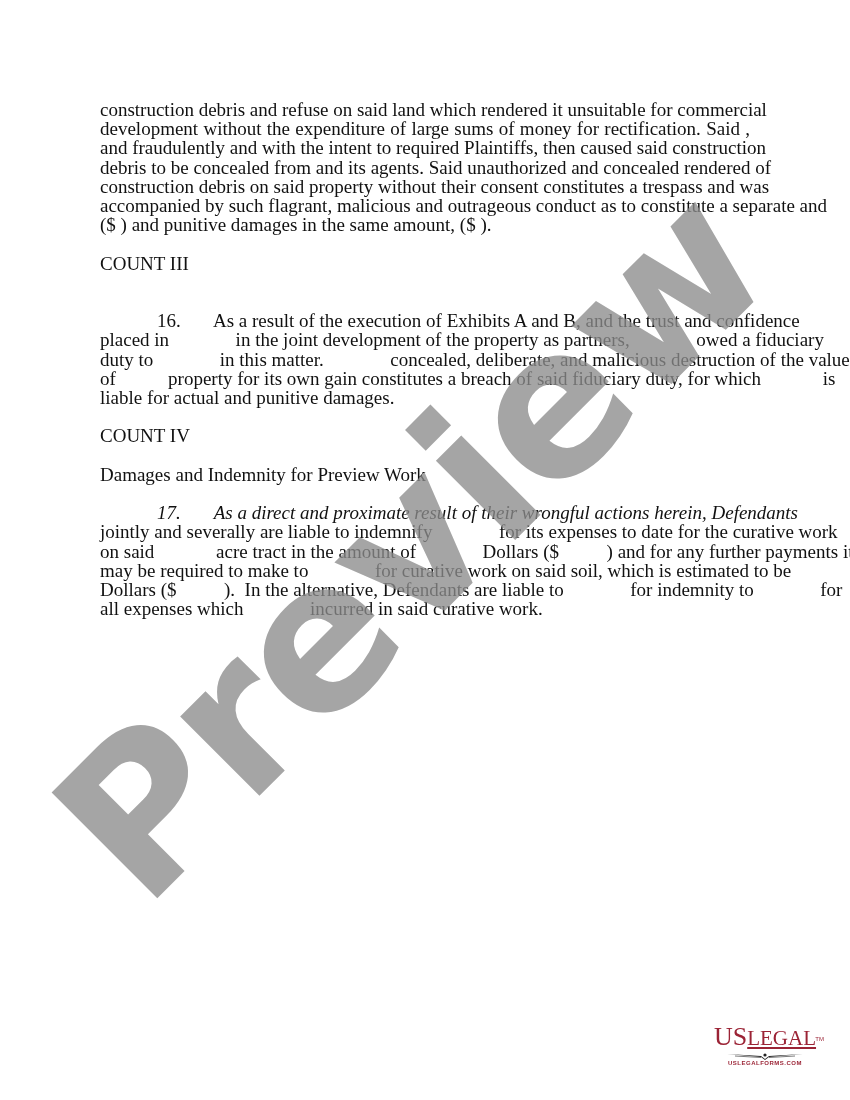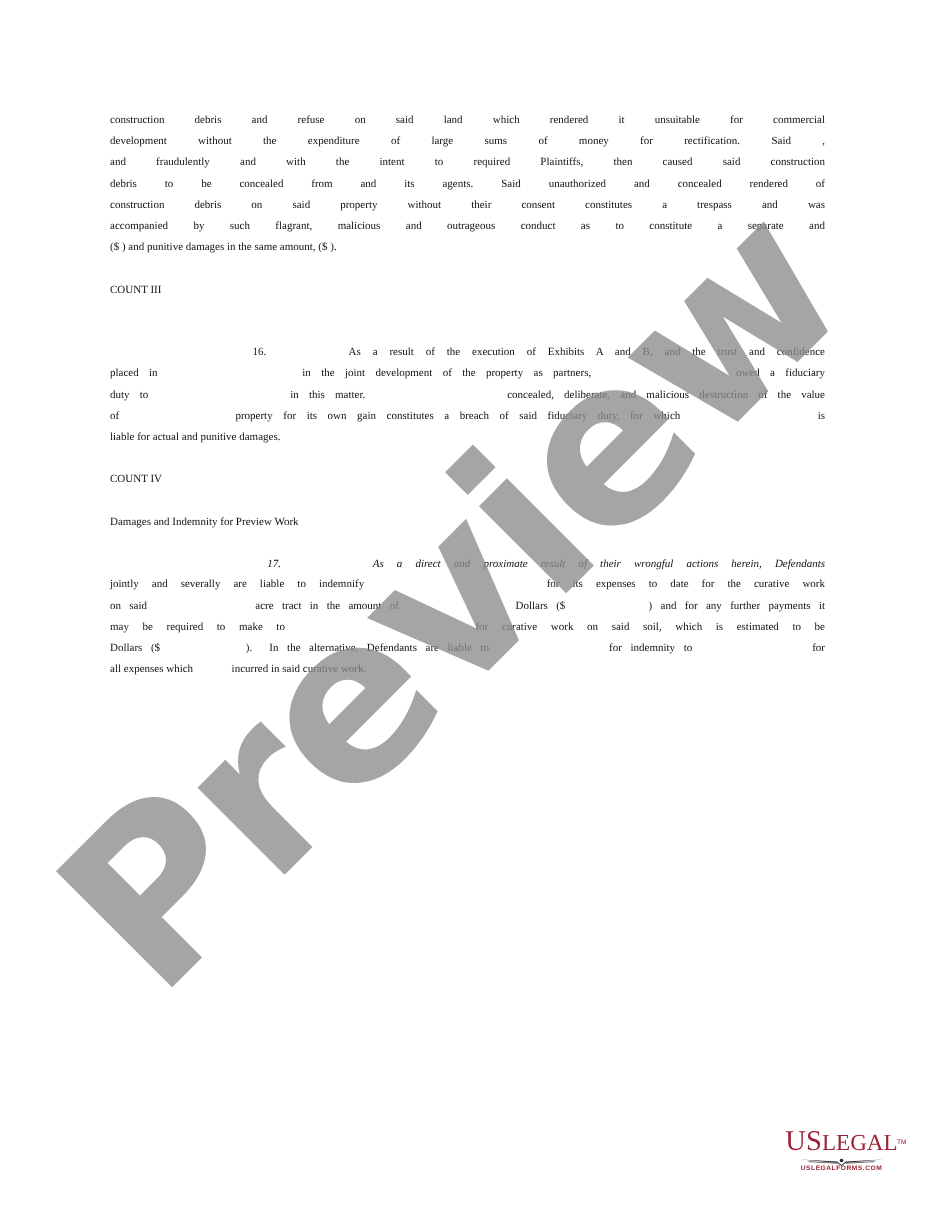--- a/index.html
+++ b/index.html
@@ -18,21 +18,21 @@
     .page {
       position: absolute;
       left: 0; top: 0;
       width: 850px; height: 1100px;
     }
     .content {
       position: absolute;
       left: 100px;
       top: 100px;
       width: 650px;
-      font-size: 10px;
+      font-size: 19px;
       line-height: 19.2px;
     }
     .para {
       text-align: justify;
       margin: 0;
     }
     .heading {
       text-align: left;
       margin: 0;
     }
@@ -70,21 +70,21 @@
     }
     .logo-word {
       font-family: "Liberation Serif", "DejaVu Serif", serif;
       font-size: 26px;
       line-height: 26px;
       color: #9b2335;
       letter-spacing: 0px;
       position: relative;
       display: inline-block;
     }
-    .logo-word .small { font-size: 21px; }
+    .logo-word .small { font-size: 21px; text-decoration: underline; }
     .logo-tm {
       font-family: "Liberation Sans", sans-serif;
       font-size: 6px;
       position: absolute;
       right: -8px;
       top: 2px;
       color: #9b2335;
     }
     .logo-wings {
       display: block;

